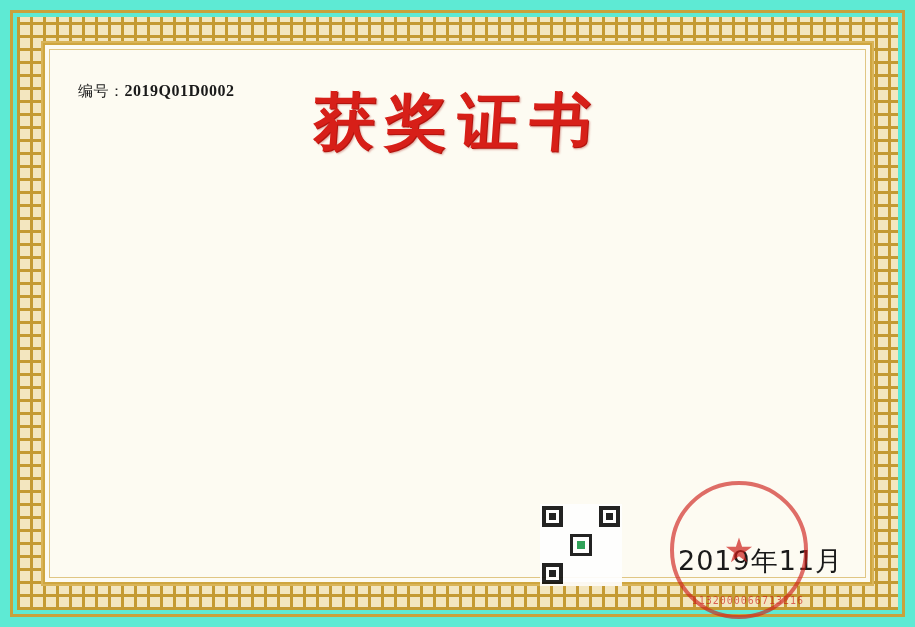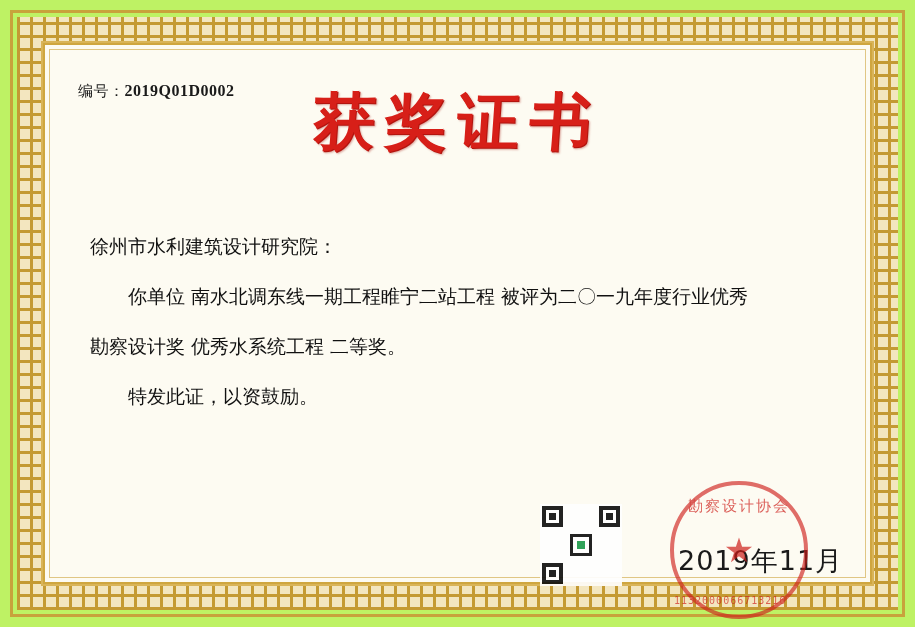--- a/index.html
+++ b/index.html
@@ -11,21 +11,21 @@
     width: 915px;
     height: 627px;
     font-family: "Liberation Sans", sans-serif;
     overflow: hidden;
   }
 
   .certificate {
     position: relative;
     width: 915px;
     height: 627px;
-    background: #bef264;
+    background: #5eead4;
     box-sizing: border-box;
   }
 
   
   .border-outer {
     position: absolute;
     left: 10px;
     top: 10px;
     right: 10px;
     bottom: 10px;
@@ -249,21 +249,21 @@
     font-size: 15px;
     color: rgba(205, 28, 24, .85);
     letter-spacing: 2px;
     white-space: nowrap;
   }
   .seal-bottom-text {
     position: absolute;
     left: 0;
     bottom: 9px;
     width: 100%;
-    text-align: left;
+    text-align: right;
     font-family: "DejaVu Sans Mono", monospace;
     font-size: 10px;
     color: rgba(205, 28, 24, .8);
     letter-spacing: 1px;
     white-space: nowrap;
   }
 </style>
 </head>
 <body>
 
@@ -275,36 +275,29 @@
   <div class="border-inner-line"></div>
 
   <div class="content">
 
     <div class="serial">
       <span class="serial-label">编号：</span><span class="serial-value">2019Q01D0002</span>
     </div>
 
     <div class="title">获奖证书</div>
 
-    <div class="body-text">
-      <p>徐州市水利建筑设计研究院：</p>
-      <p class="p-indent">你单位  南水北调东线一期工程睢宁二站工程  被评为二〇一九年度行业优秀</p>
-      <p>勘察设计奖 优秀水系统工程 二等奖。</p>
-      <p class="p-indent">特发此证，以资鼓励。</p>
-    </div>
 
     <div class="qr">
       <div class="qr-eye tl"></div>
       <div class="qr-eye tr"></div>
       <div class="qr-eye bl"></div>
       <div class="qr-center"></div>
     </div>
 
     <div class="issue-date">2019年11月</div>
 
     <div class="seal">
-      <div class="seal-top-text">勘察设计协会</div>
       <div class="seal-star">★</div>
       <div class="seal-bottom-text">1132000066713216</div>
     </div>
 
   </div>
 </div>
 
 </body></html>

